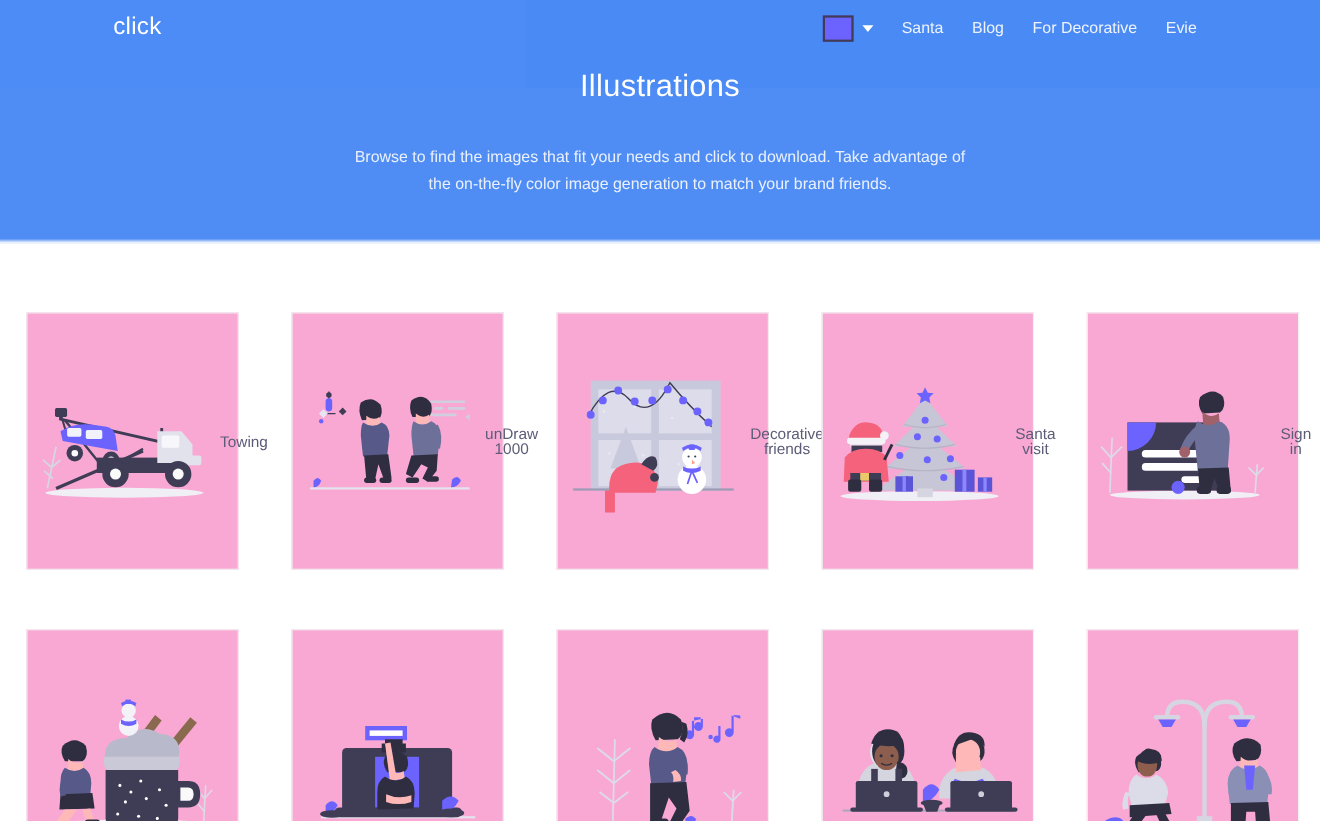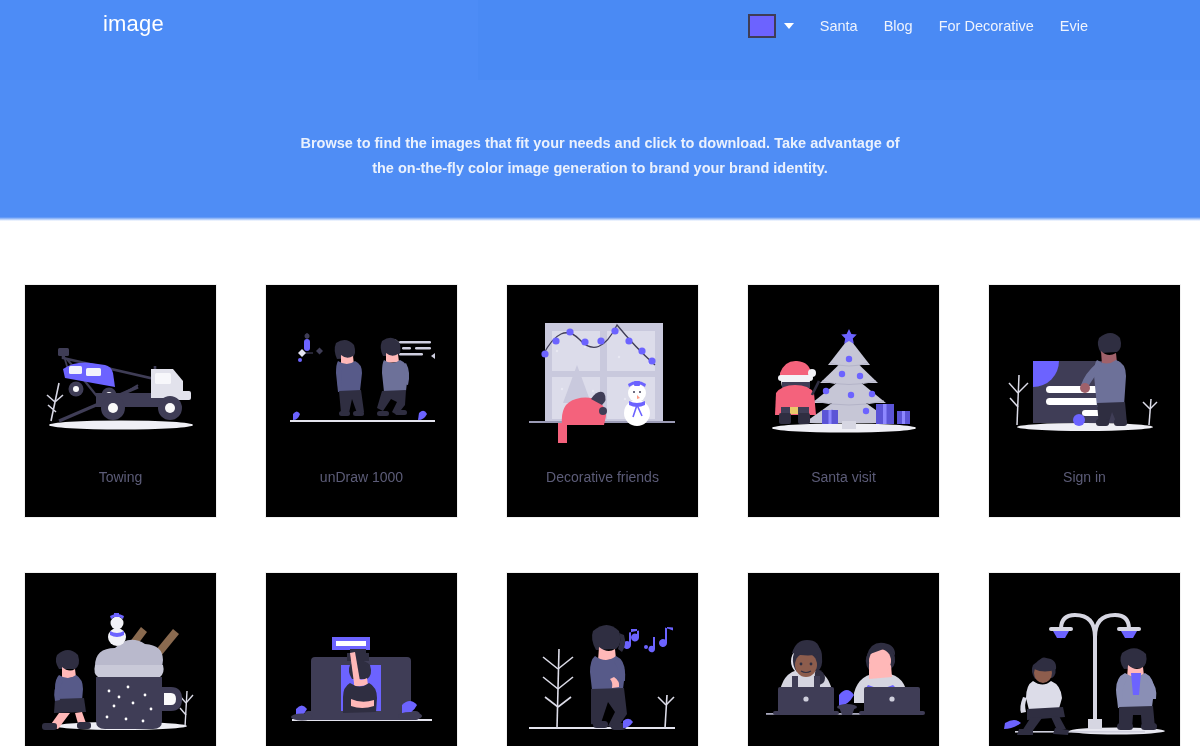--- a/index.html
+++ b/index.html
@@ -67,37 +67,37 @@
   .nav-link:last-child { margin-right: 16px; }
 
   .hero-title {
     position: absolute; left: 0; top: 62px; width: 1200px;
     text-align: center; font-size: 28px; font-weight: 400;
     color: #ffffff; letter-spacing: 0.3px; z-index: 4;
   }
   .hero-sub {
     position: absolute; left: 0; top: 131px; width: 1200px;
     text-align: center; font-size: 14.5px; line-height: 25px;
-    color: #eaf1fd; font-weight: 700; z-index: 4;
+    color: #eaf1fd; font-weight: 400; z-index: 4;
   }
   .hero-sub .l2 { display: block; }
 
   
   .grid {
     position: absolute; left: 24px; top: 284px;
     width: 1160px;
     display: flex; flex-wrap: wrap;
     gap: 54px 48px;
   }
   .card {
     width: 193px; height: 234px;
-    background: #000000;
+    background: #f9a8d4;
     border: 1px solid #f1f1f1;
     position: relative;
-    display: flex; flex-direction: column;
+    display: flex; flex-direction: row;
     align-items: center;
   }
   .card-art {
     width: 193px; height: 185px;
     position: relative;
     display: flex; align-items: center; justify-content: center;
   }
   .card-label {
     font-size: 14px; color: #5c5c78; font-weight: 400;
     text-align: center; line-height: 1;
@@ -106,37 +106,38 @@
 </style>
 </head>
 <body>
 
 <div class="hero">
   <div class="hero-band-a"></div>
   <div class="hero-band-b"></div>
   <div class="hero-bottom"></div>
 
   <div class="navbar">
-    <div class="brand">image</div>
+    <div class="brand">click</div>
 
     <div class="nav-right">
       <div class="swatch-wrap">
         <div class="swatch"></div>
         <div class="swatch-caret"></div>
       </div>
       <a class="nav-link" href="#">Santa</a>
       <a class="nav-link" href="#">Blog</a>
       <a class="nav-link" href="#">For Decorative</a>
       <a class="nav-link" href="#">Evie</a>
     </div>
   </div>
 
+  <h1 class="hero-title">Illustrations</h1>
   <p class="hero-sub">
     <span>Browse to find the images that fit your needs and click to download. Take advantage of</span>
-    <span class="l2">the on-the-fly color image generation to brand your brand identity.</span>
+    <span class="l2">the on-the-fly color image generation to match your brand friends.</span>
   </p>
   <div class="hero-fade"></div>
 </div>
 
 <div class="grid">
 
   <div class="card">
     <div class="card-art">
       <svg width="175" height="150" viewBox="0 0 175 150">
         <ellipse cx="88" cy="122" rx="72" ry="4.5" fill="#efeff5"></ellipse>

